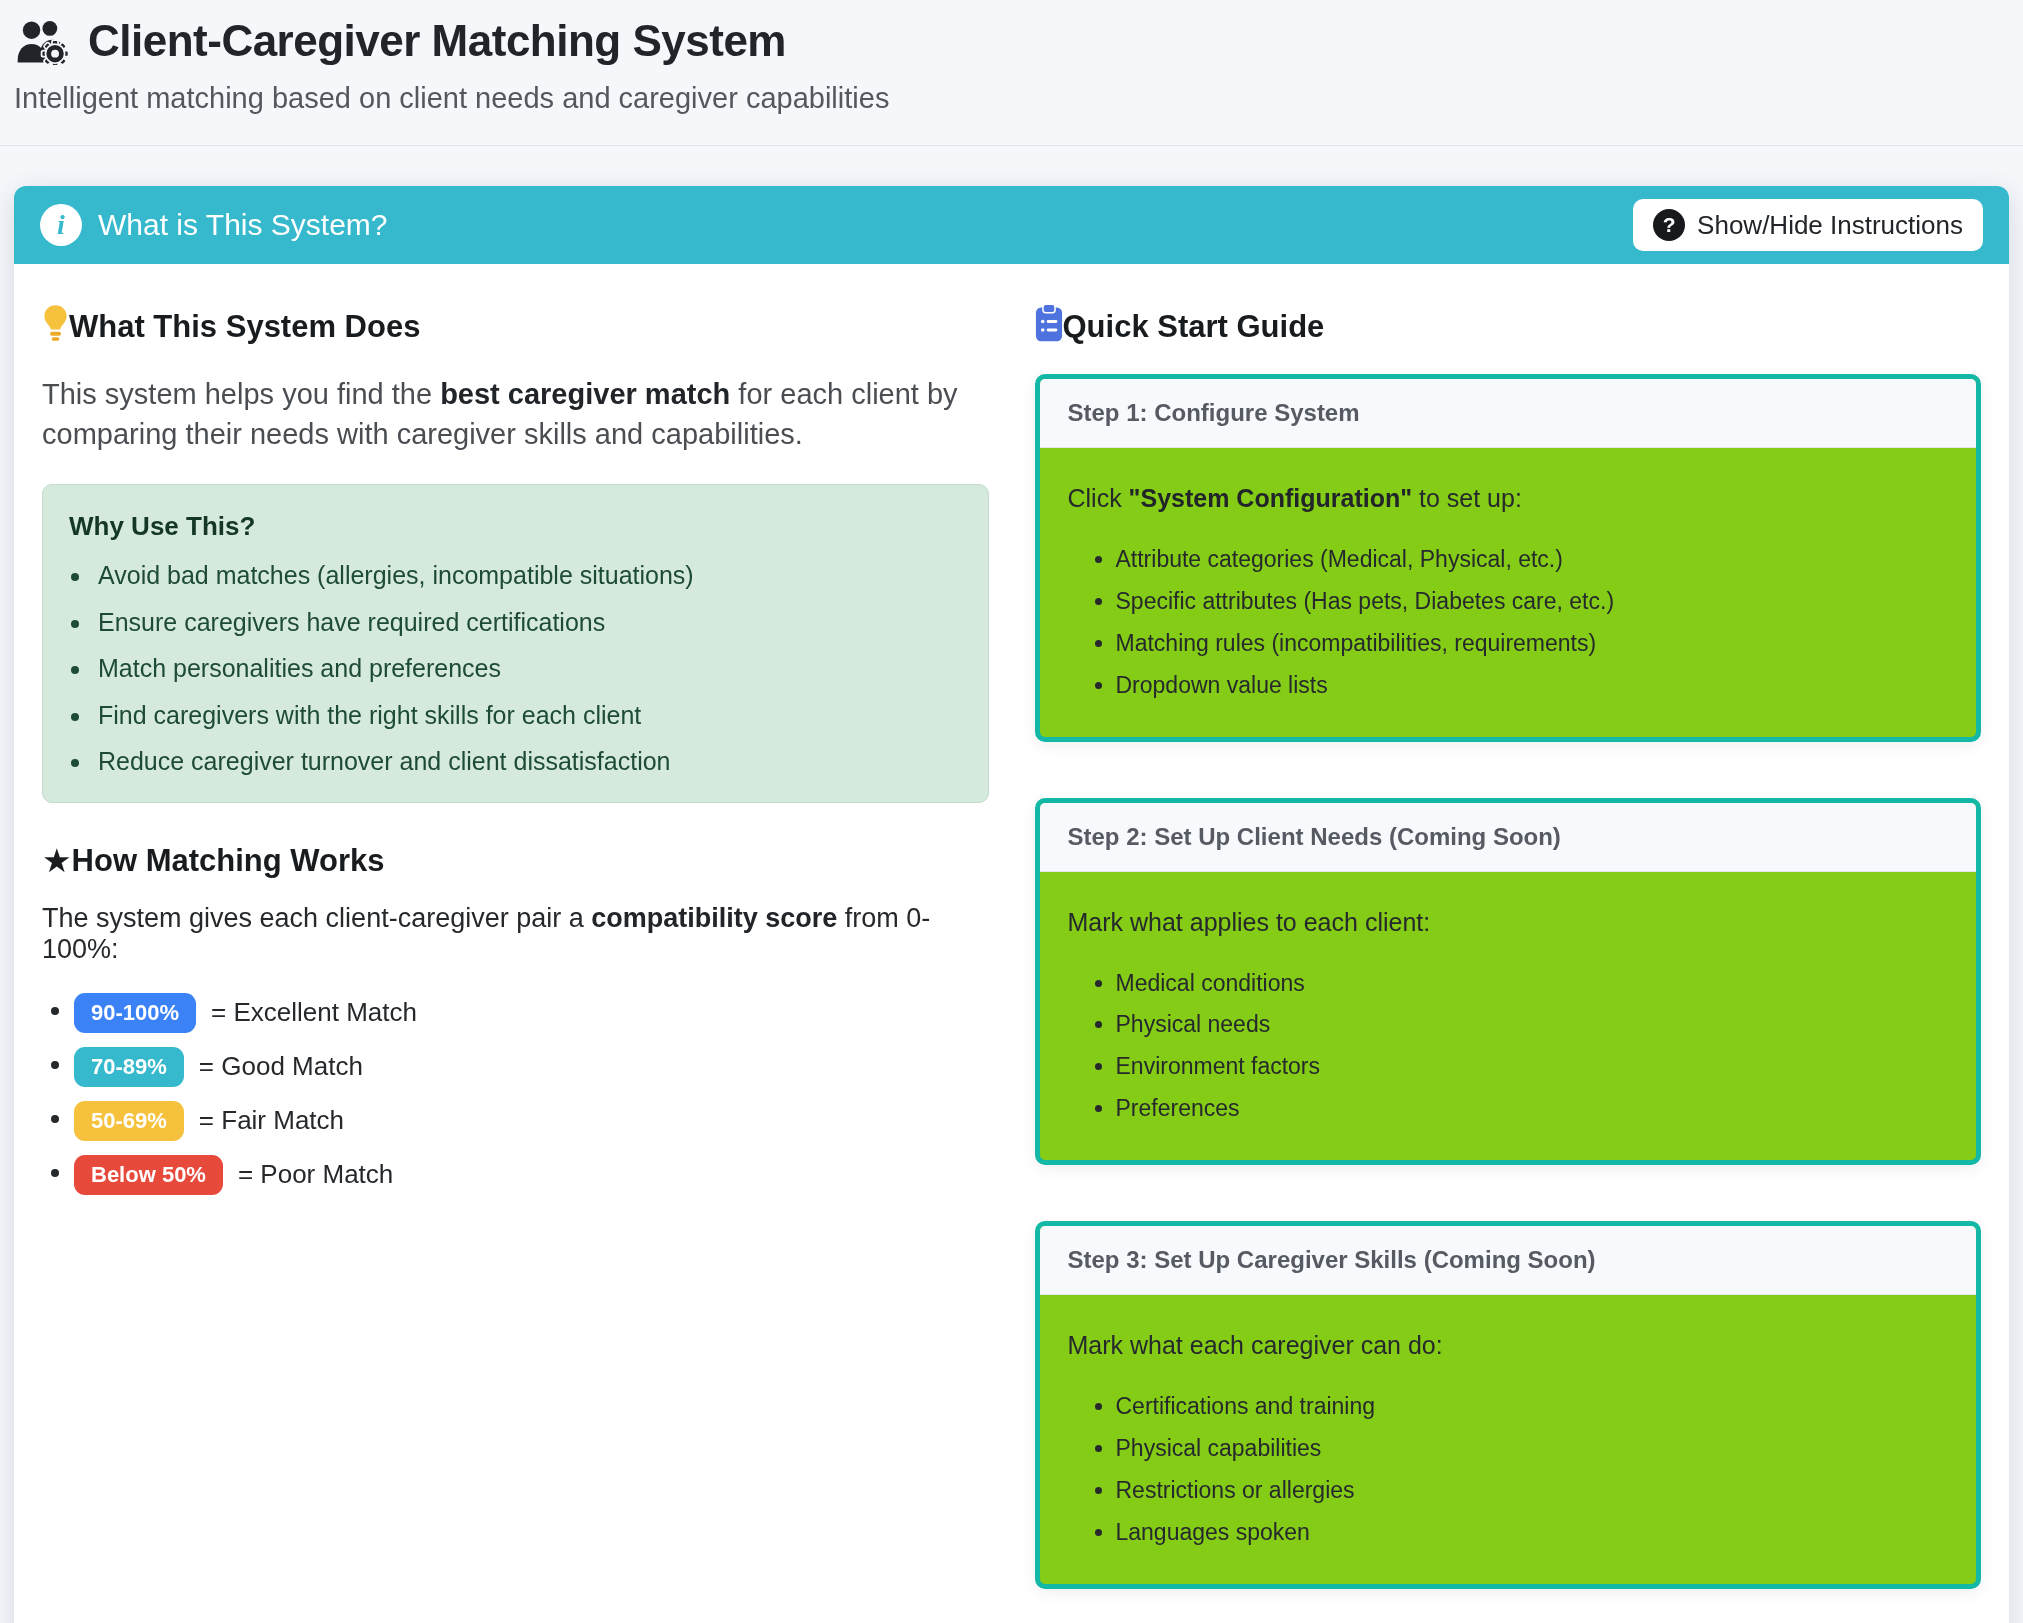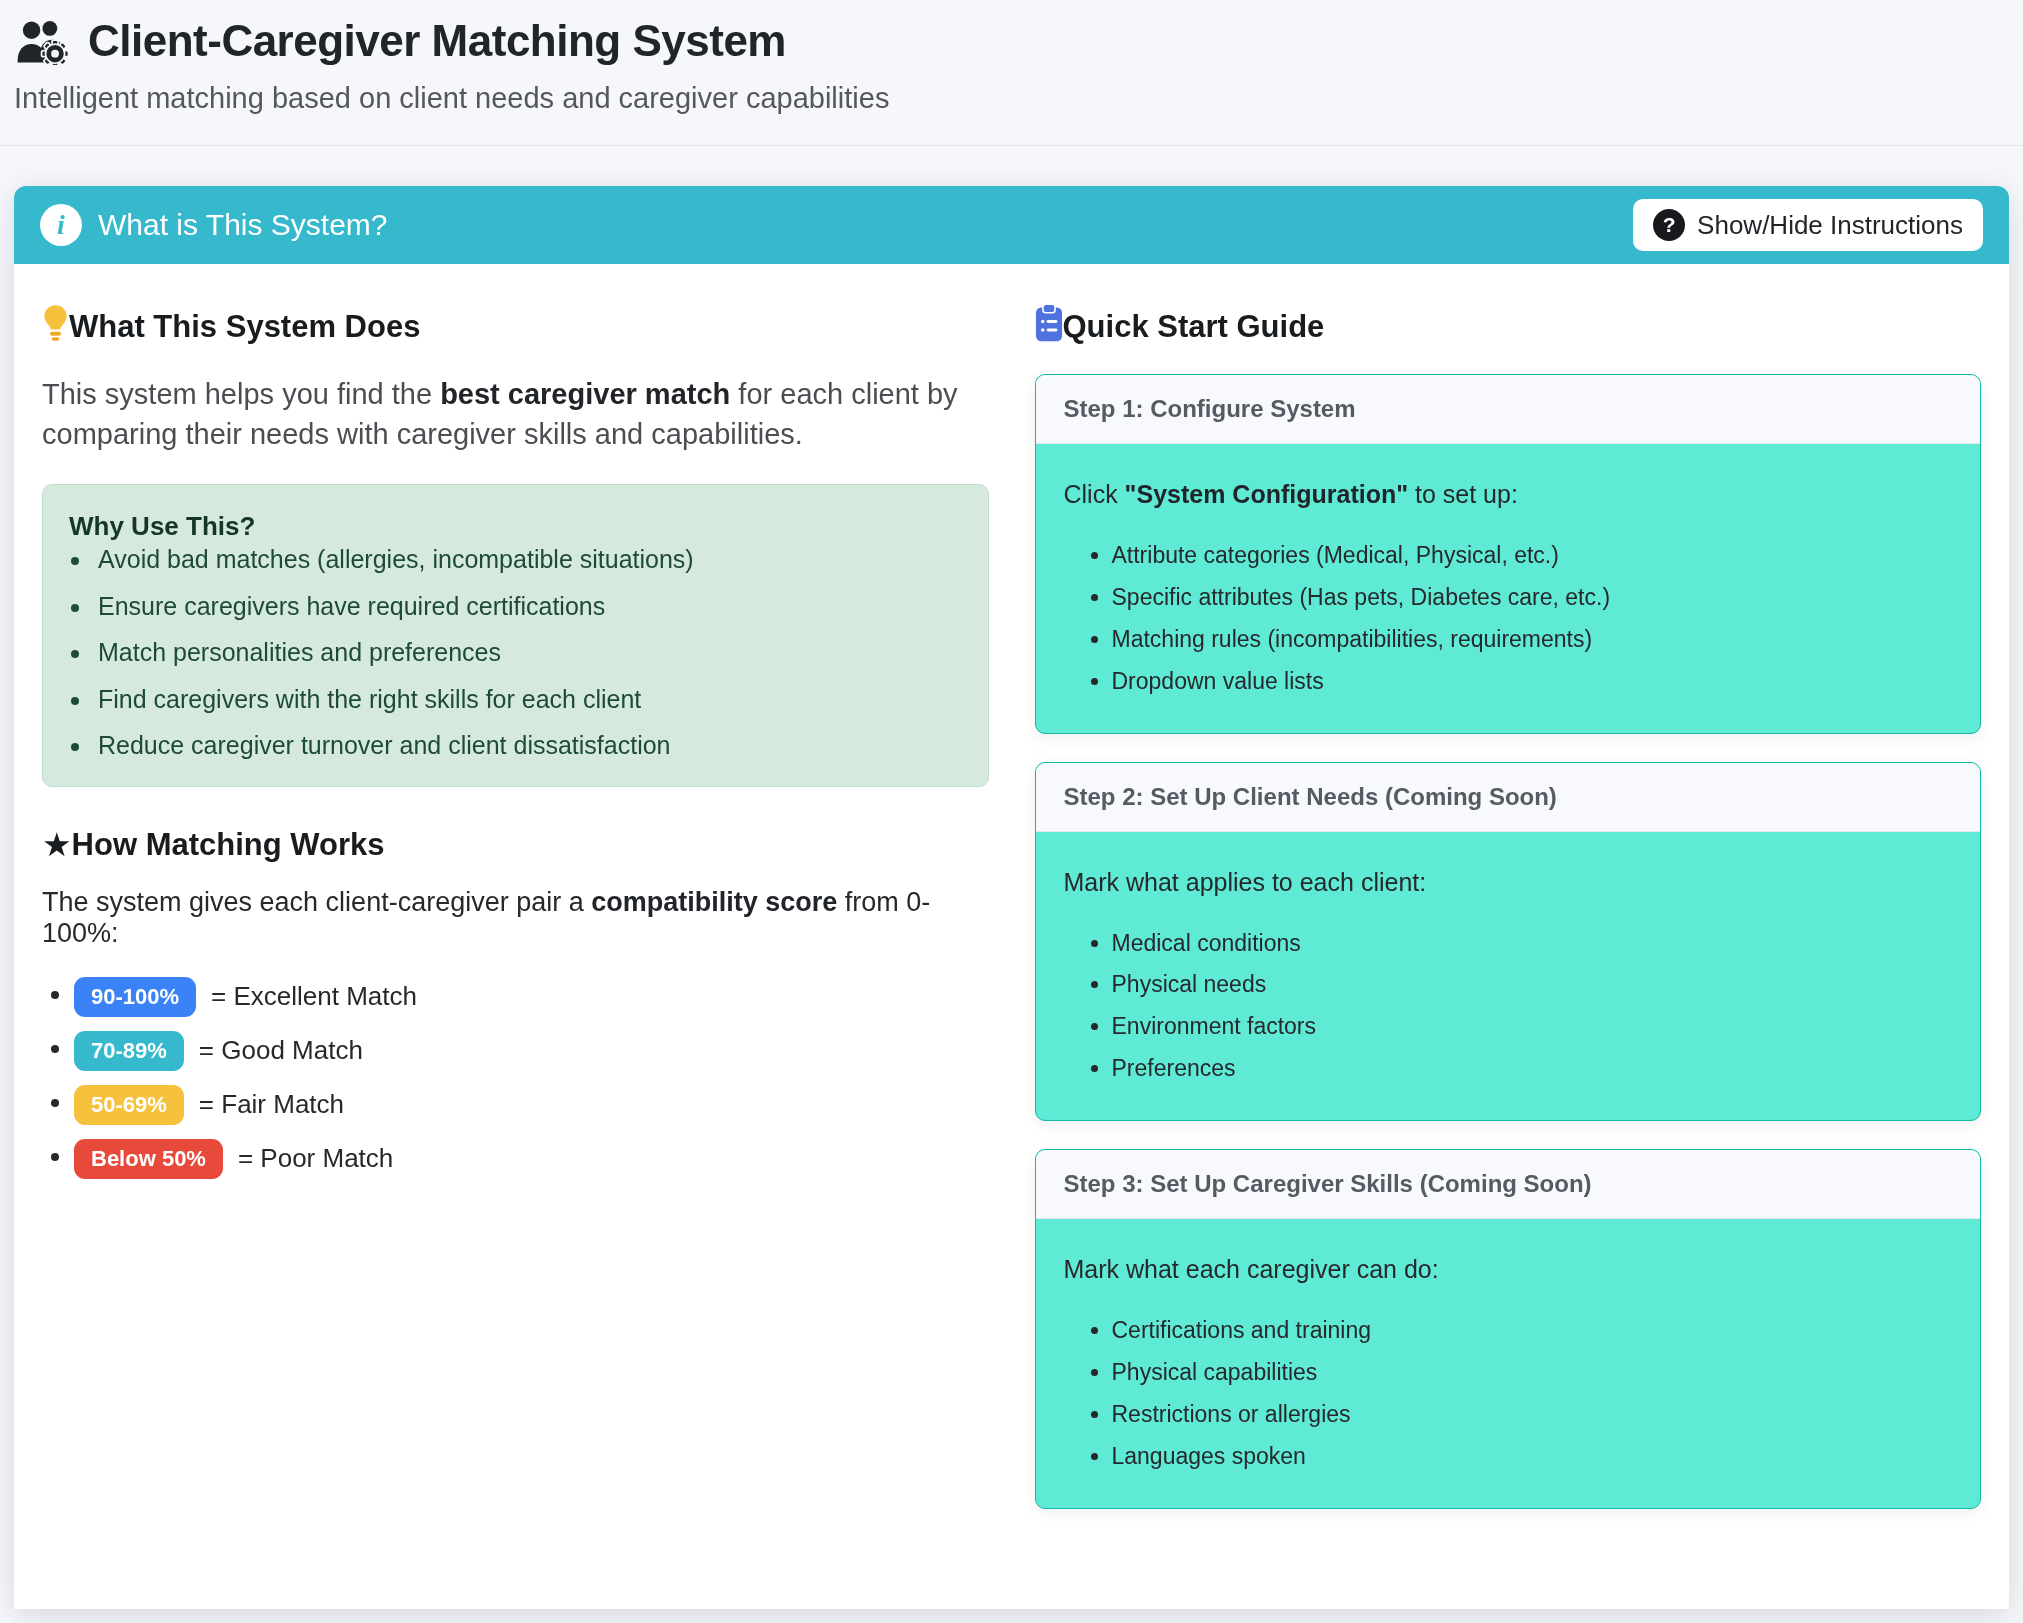--- a/index.html
+++ b/index.html
@@ -48,35 +48,35 @@
   h2.section-head { display:flex; align-items:center; font-size:31px; font-weight:700; color:#191c1f; margin:8px 0 24px; }
   .star-glyph { font-family:"DejaVu Sans", sans-serif; font-size:33px; color:#1a1d20; line-height:1; }
 
   .intro { font-size:29px; line-height:1.38; color:#4a4e52; margin:0 0 30px; }
   .intro strong, .score-line strong, .step-lead strong, .warning-lead strong { font-weight:700; color:#212529; }
 
   .why-box {
     background:#d6e9dd; border:1px solid #c2dccd; border-radius:10px;
     padding:26px 26px 22px; color:#1d4b37; margin:0 0 40px;
   }
-  .why-title { font-size:26px; font-weight:700; color:#153826; }
+  .why-title { font-size:26px; font-weight:700; color:#153826; margin-bottom:16px; }
   .why-box ul { margin:0; padding-left:24px; font-size:25px; line-height:1.42; }
   .why-box li { margin-bottom:11px; padding-left:5px; }
   .why-box li:last-child { margin-bottom:0; }
 
   .score-line { font-size:27px; color:#26292c; margin:0 0 28px; }
   .badge-list { list-style:disc; margin:0; padding-left:32px; font-size:26px; color:#26292c; }
   .badge-list li { margin-bottom:14px; }
   .score-badge {
     display:inline-block; min-width:100px; text-align:center; border-radius:11px; color:#fff;
     font-weight:700; font-size:22px; padding:7px 17px; margin-right:15px; vertical-align:middle;
   }
   .badge-meaning { vertical-align:middle;margin-top:10px; }
 
-  .step-card { border:1px solid #14b8a6; border-radius:10px; box-shadow:0 4px 14px rgba(58,59,69,.08); margin-bottom:28px; background:#5eead4; overflow:hidden; }
+  .step-card { border:5px solid #14b8a6; border-radius:10px; box-shadow:0 4px 14px rgba(58,59,69,.08); margin-bottom:56px; background:#84cc16; overflow:hidden; }
   .step-header { background:#f8f9fc; border-bottom:1px solid #e5e7ef; padding:20px 28px; font-size:24px; font-weight:700; color:#555a63; }
   .step-body { padding:30px 28px 36px; }
   .step-lead { font-size:25px; color:#26292c; margin:6px 0 32px; }
   .step-body ul { margin:0; padding-left:48px; font-size:23px; color:#26292c; line-height:1.3; }
   .step-body li { margin-bottom:12px; }
   .step-body li:last-child { margin-bottom:0; }
 </style>
 </head>
 <body>
 

